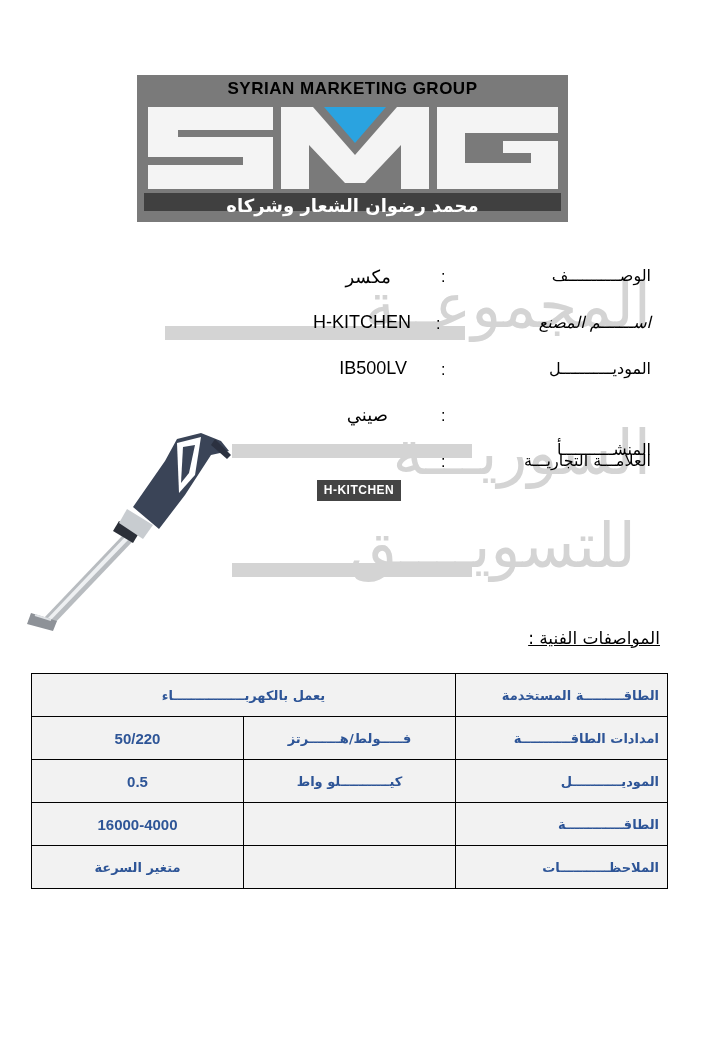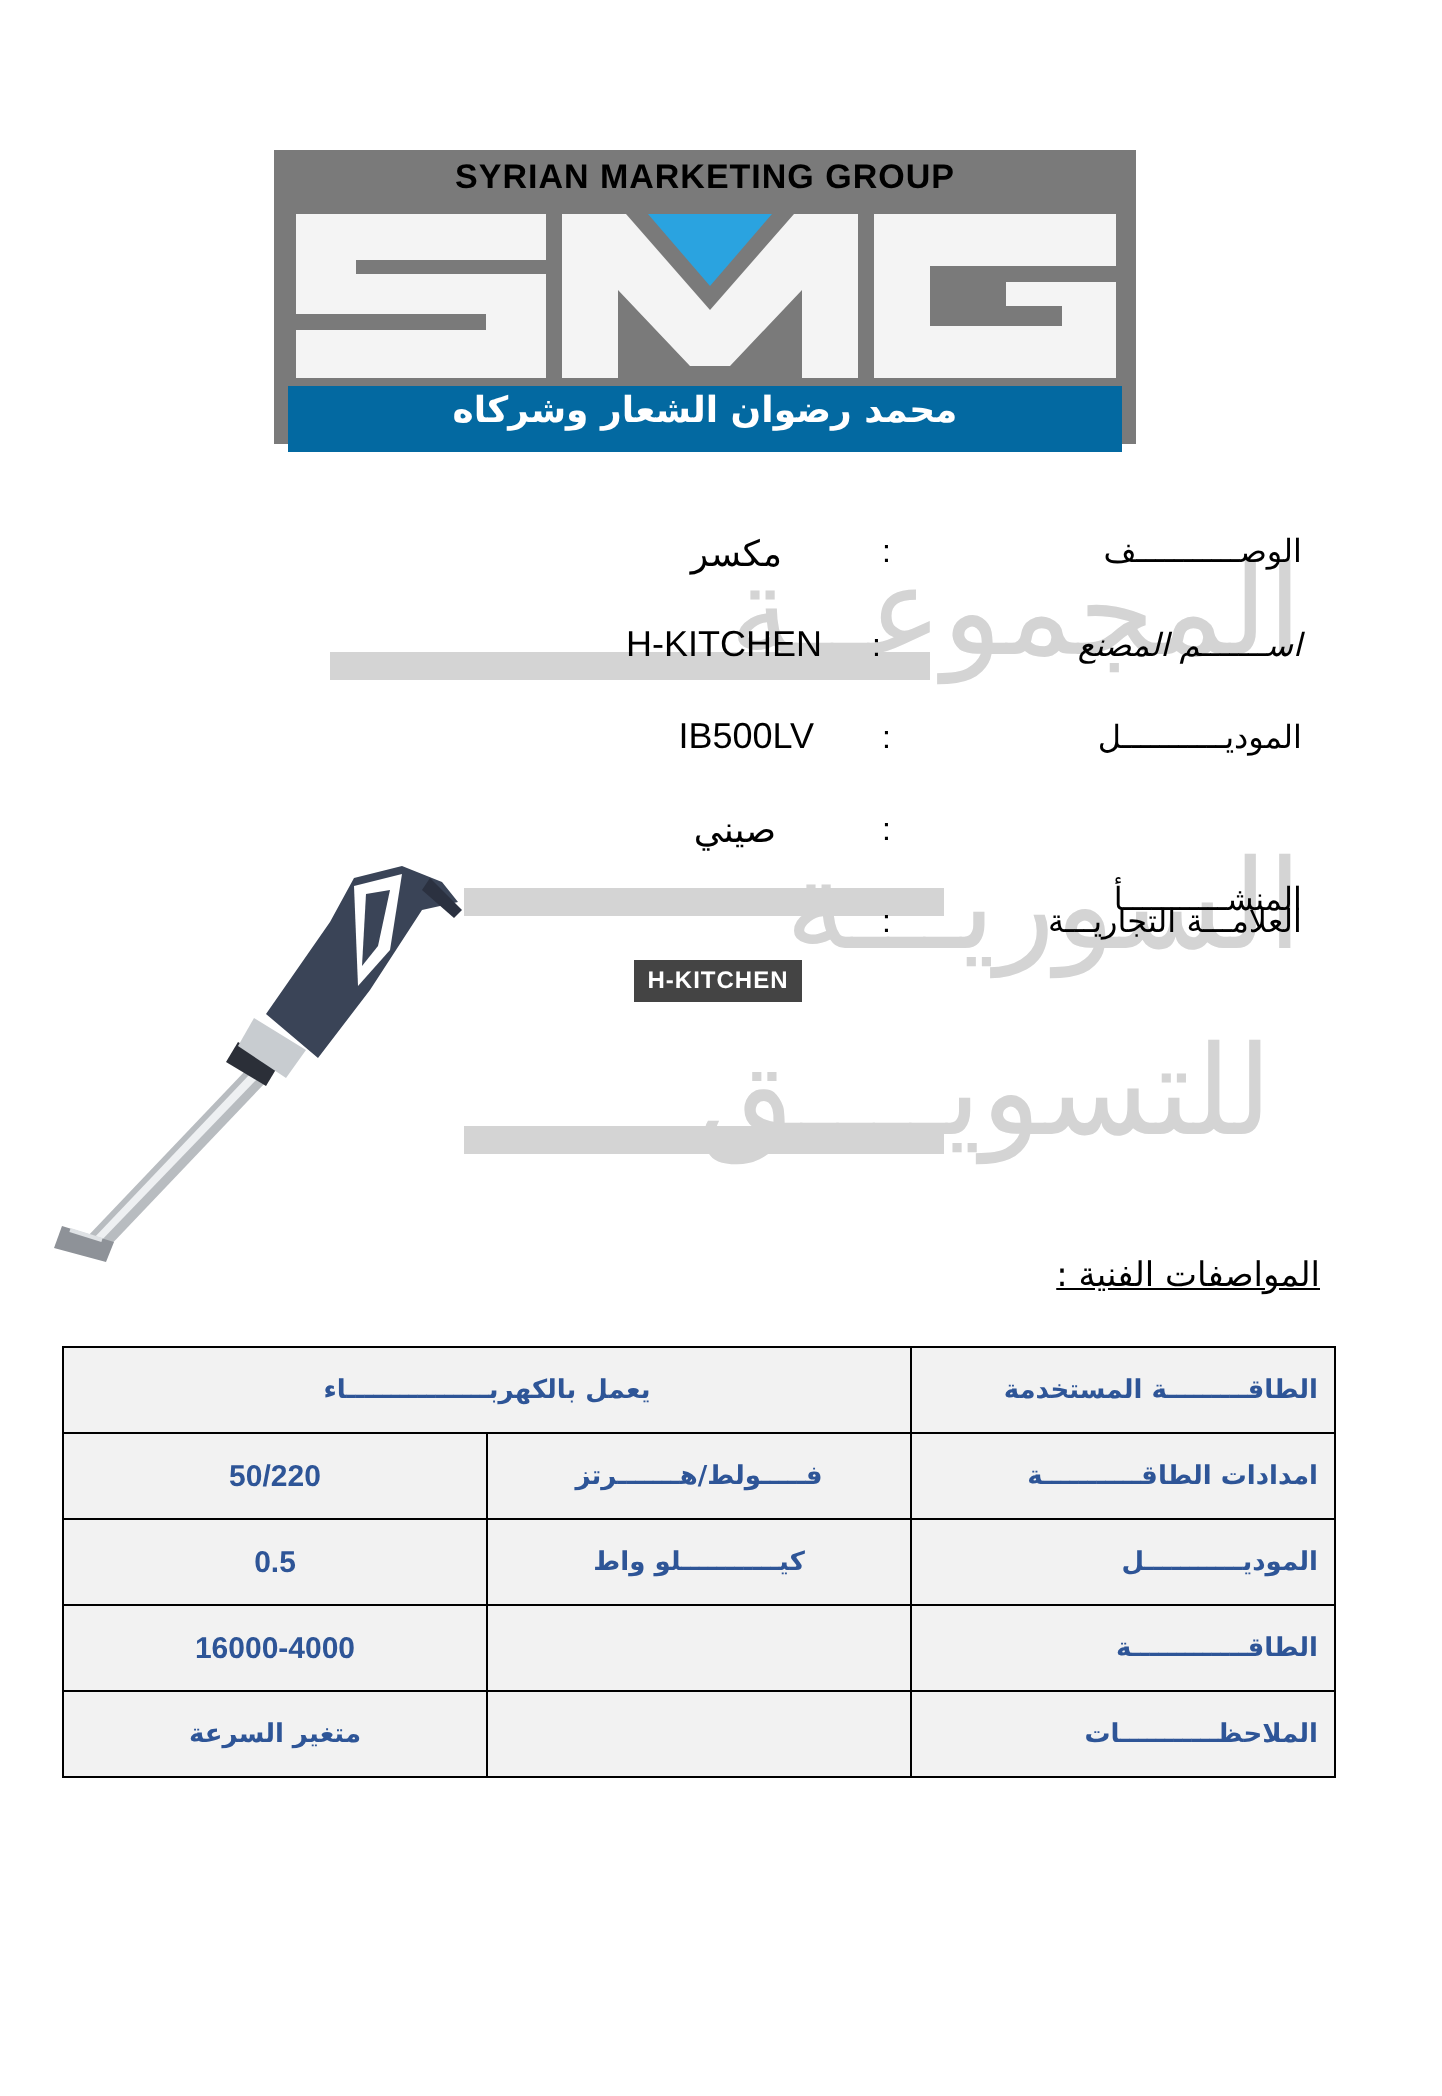--- a/index.html
+++ b/index.html
@@ -6,21 +6,21 @@
   body {
     width:721px; height:1048px; background:#ffffff; position:relative; overflow:hidden;
     font-family:"DejaVu Sans", sans-serif; color:#000;
   }
   .abs { position:absolute; }
 
   
   .logo { left:137px; top:75px; width:431px; height:147px; background:#7a7a7a; }
   .logo-top { left:0; top:4px; width:431px; text-align:center; color:#000000; font-family:"Liberation Sans", sans-serif; font-weight:bold; font-size:17px; letter-spacing:0.5px; }
   .logo-letters { left:6px; top:30px; }
-  .logo-red { left:7px; top:118px; width:417px; height:33px; background:#0369a1; color:#fff; text-align:center; font-weight:bold; font-size:18px; line-height:25px; direction:rtl; }
+  .logo-red { left:7px; top:118px; width:417px; height:18px; background:#404040; color:#fff; text-align:center; font-weight:bold; font-size:18px; line-height:25px; direction:rtl; }
 
   
   .wm { color:#d4d4d4; font-family:"DejaVu Sans", sans-serif; font-size:62px; direction:rtl; white-space:nowrap; line-height:1; }
   .wm-bar { background:#d4d4d4; height:14px; }
 
   
   .info-label { direction:rtl; font-family:"DejaVu Sans", sans-serif; font-size:16px; white-space:nowrap; text-align:right; }
   .info-colon { font-size:16px; font-family:"Liberation Sans", sans-serif; }
   .info-value { font-family:"Liberation Sans", sans-serif; font-size:18px; white-space:nowrap; text-align:right; direction:rtl; }
 

